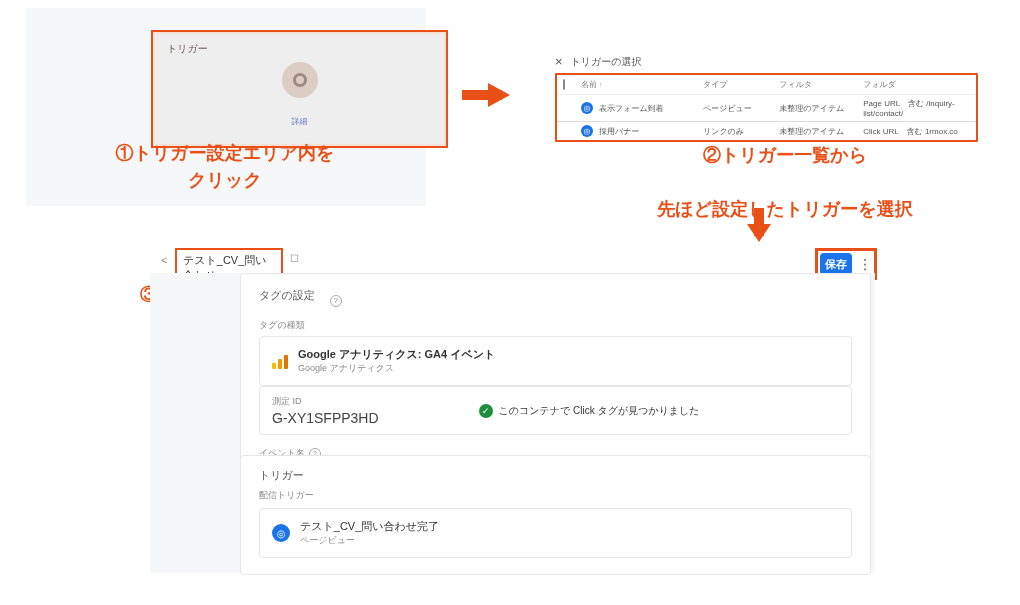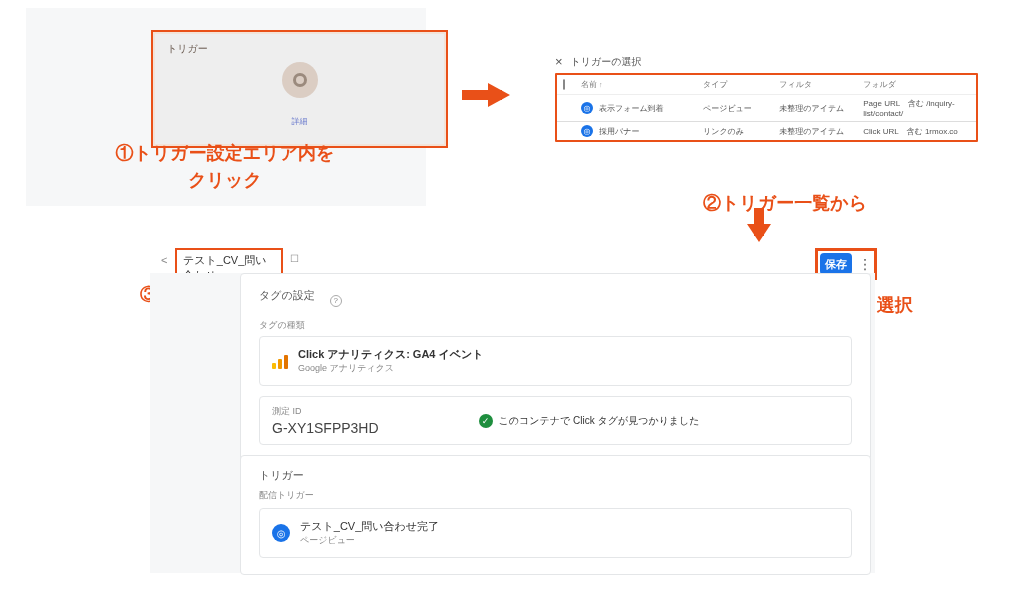--- a/index.html
+++ b/index.html
@@ -46,21 +46,21 @@
   #ur-table { border: 2px solid #e95018; border-radius:1px; }
   #ur-thead { display:flex; font-size:8px; color:#777; padding:4px 6px; border-bottom:1px solid #eee; align-items:center; }
   #ur-thead .cb { width:18px; }
   #ur-thead .col1 { flex: 1.6; } #ur-thead .col2 { flex:1; } #ur-thead .col3 { flex:1.1; } #ur-thead .col4 { flex:1.4; }
   .ur-row { display:flex; font-size:8px; padding:3px 6px; border-bottom:1px solid #ddd; align-items:center; }
   .ur-row:last-child { border-bottom:none; }
   .ur-row .cb { width:18px; }
   .ur-row .ico { width:12px; height:12px; border-radius:50%; background:#1a73e8; margin-right:6px; display:flex; align-items:center; justify-content:center; color:#fff; font-size:8px; }
   .ur-row .col1 { flex:1.6; display:flex; align-items:center; } .ur-row .col2 { flex:1; } .ur-row .col3 { flex:1.1; } .ur-row .col4 { flex:1.4; }
   #call2 { position:absolute; left: 610px; top: 142px; width: 350px; font-size: 18px; line-height: 1.5; }
-  #call2 .l1, #call2 .l2 { display:block;margin-top:48px; }
+  #call2 .l1, #call2 .l2 { display:block; }
 
   
   .arrow.down .bar { width:10px; height:28px; background:#e95018; margin:0 auto; }
   .arrow.down::after { content:""; display:block; width:0; height:0;
       border-top: 18px solid #e95018; border-left: 12px solid transparent; border-right: 12px solid transparent;
       position:absolute; left:-7px; bottom:-6px; }
   #arrow2 { left: 754px; top: 208px; }
 
   
   #lower { position:absolute; left: 150px; top: 273px; width: 725px; height: 300px; }
@@ -196,25 +196,25 @@
       <span class="help">?</span>
     </div>
     <div class="label">タグの種類</div>
     <div class="tagtype-box card">
       <div class="ga-icon">
           <span class="b1"></span>
           <span class="b2"></span>
           <span class="b3"></span>
         </div>
       <div>
-        <div class="tt1">Click アナリティクス: GA4 イベント</div>
+        <div class="tt1">Google アナリティクス: GA4 イベント</div>
         <div class="tt2">Google アナリティクス</div>
       </div>
     </div>
-    <div class="meas-box card" style="margin-top:10px">
+    <div class="meas-box card" style="">
       <div class="left">
         <div class="lab">測定 ID</div>
         <div class="val">G-XY1SFPP3HD</div>
       </div>
       <div class="right">
         <span class="check-ico">✓</span>
         <span>このコンテナで Click タグが見つかりました</span>
       </div>
     </div>
     <div class="ev-lab">

